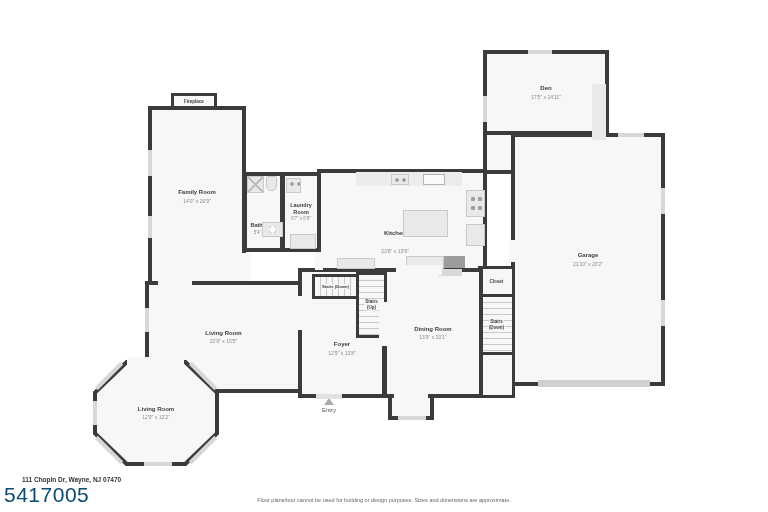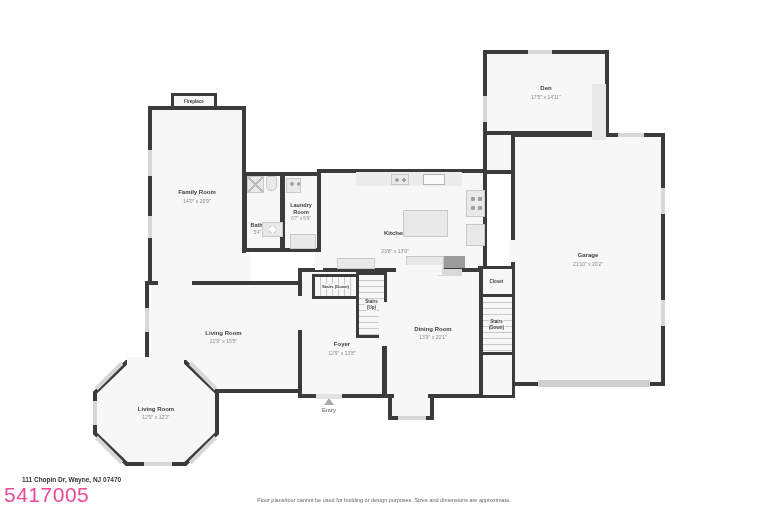--- a/index.html
+++ b/index.html
@@ -38,21 +38,21 @@
   .dots2{background-image:
       radial-gradient(circle 1.5px at 5px 5px,#9f9f9f 1.5px,transparent 2px),
       radial-gradient(circle 1.5px at 12px 5px,#9f9f9f 1.5px,transparent 2px);}
   .sinkdot{background-image:radial-gradient(circle 3px at 50% 50%,#fdfdfd 3px,#b9b9b9 3.5px,transparent 4px);}
   .toilet{border-radius:2px 2px 5px 5px;}
   .entry-arrow{position:absolute;left:324px;top:398px;width:0;height:0;z-index:2;
       border-left:5px solid transparent;border-right:5px solid transparent;border-bottom:7px solid #ababab;}
   .entry-label{position:absolute;left:304px;top:407px;width:50px;text-align:center;
       font-size:6px;color:#555;z-index:2;}
   .address{position:absolute;left:22px;top:476px;font-size:6.5px;font-weight:700;color:#333;}
-  .big-number{position:absolute;left:4px;top:483px;font-size:21px;color:#ec4899;letter-spacing:.5px;}
+  .big-number{position:absolute;left:4px;top:483px;font-size:21px;color:#0c4a6e;letter-spacing:.5px;}
   .disclaimer{position:absolute;left:0;right:0;top:497px;text-align:center;font-size:5.5px;color:#666;}
 </style>
 </head>
 <body>
 
 <div id="canvas">
 
   <div class="room thin" style="left:171px;top:93px;width:46px;height:18px;">
     <span class="label tiny">Fireplace</span>
   </div>

